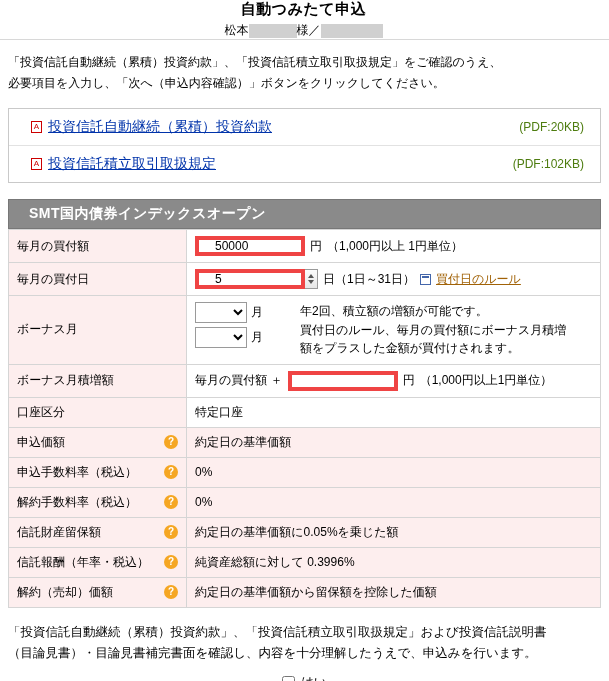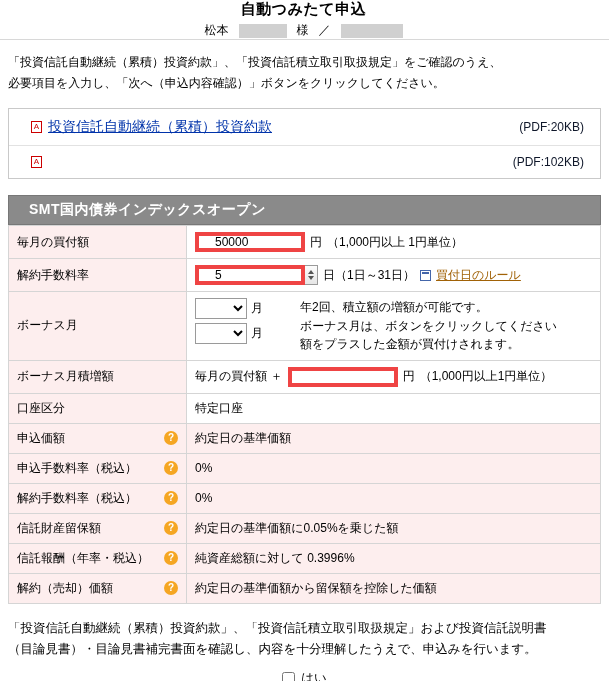--- a/index.html
+++ b/index.html
@@ -25,21 +25,21 @@
   }
   .header-title {
     font-size: 15px;
     font-weight: bold;
     letter-spacing: 0.5px;
   }
   .header-user {
     display: flex;
     align-items: center;
     font-size: 12px;
-    gap: 10px;
+    gap: 0;
   }
   .redact {
     display: inline-block;
     background: #d0d0d0;
     height: 14px;
     vertical-align: middle;
   }
   .redact.w1 { width: 48px; }
   .redact.w2 { width: 62px; }
 
@@ -77,21 +77,21 @@
     font-size: 8px;
     line-height: 10px;
     text-align: center;
     font-family: "Liberation Sans", sans-serif;
   }
   .doclink a {
     color: #0033aa;
     text-decoration: underline;
     font-size: 14px;
   }
-  .docsize { color: #0f172a; font-size: 12px; }
+  .docsize { color: #4d7c0f; font-size: 12px; }
 
   
   .fundbar {
     margin: 16px 8px 0 8px;
     background: #8a8a8a;
     color: #fff;
     font-weight: bold;
     font-size: 14px;
     padding: 5px 20px;
     border: 1px solid #777;
@@ -241,41 +241,42 @@
     <div class="docrow">
       <span class="doclink">
         <span class="pdf-icon">A</span>
         <a href="#">投資信託自動継続（累積）投資約款</a>
       </span>
       <span class="docsize">(PDF:20KB)</span>
     </div>
     <div class="docrow">
       <span class="doclink">
         <span class="pdf-icon">A</span>
+        <a href="#">投資信託積立取引取扱規定</a>
       </span>
       <span class="docsize">(PDF:102KB)</span>
     </div>
   </div>
 
   <div class="fundbar">SMT国内債券インデックスオープン</div>
 
   <table class="form">
     <tbody>
         <tr>
       <td class="lbl">毎月の買付額</td>
       <td class="val">
         <div class="field-row">
           <input type="text" class="in-amount" value="50000" style="">
           <span class="note">円</span>
           <span class="note">（1,000円以上 1円単位）</span>
         </div>
       </td>
     </tr>
     <tr>
-      <td class="lbl">解約手数料率</td>
+      <td class="lbl">毎月の買付日</td>
       <td class="val">
         <div class="field-row">
           <span style="display:flex;">
             <input type="text" class="in-day" value="5" style="">
                 <span class="spin"></span>
           </span>
           <span class="note">日（1日～31日）</span>
           <span class="cal-icon"></span>
           <a href="#" class="rule-link">買付日のルール</a>
         </div>
@@ -290,21 +291,21 @@
               <select><option></option></select>
               <span class="note">月</span>
             </div>
             <div class="bonus-sel-row">
               <select><option></option></select>
               <span class="note">月</span>
             </div>
           </div>
           <div class="bonus-right">
             <div>年2回、積立額の増額が可能です。</div>
-            <div>ボーナス月は、ボタンをクリックしてください</div>
+            <div>買付日のルール、毎月の買付額にボーナス月積増</div>
             <div>額をプラスした金額が買付けされます。</div>
           </div>
         </div>
       </td>
     </tr>
     <tr>
       <td class="lbl">ボーナス月積増額</td>
       <td class="val">
         <div class="field-row">
           <span class="note">毎月の買付額 ＋</span>

